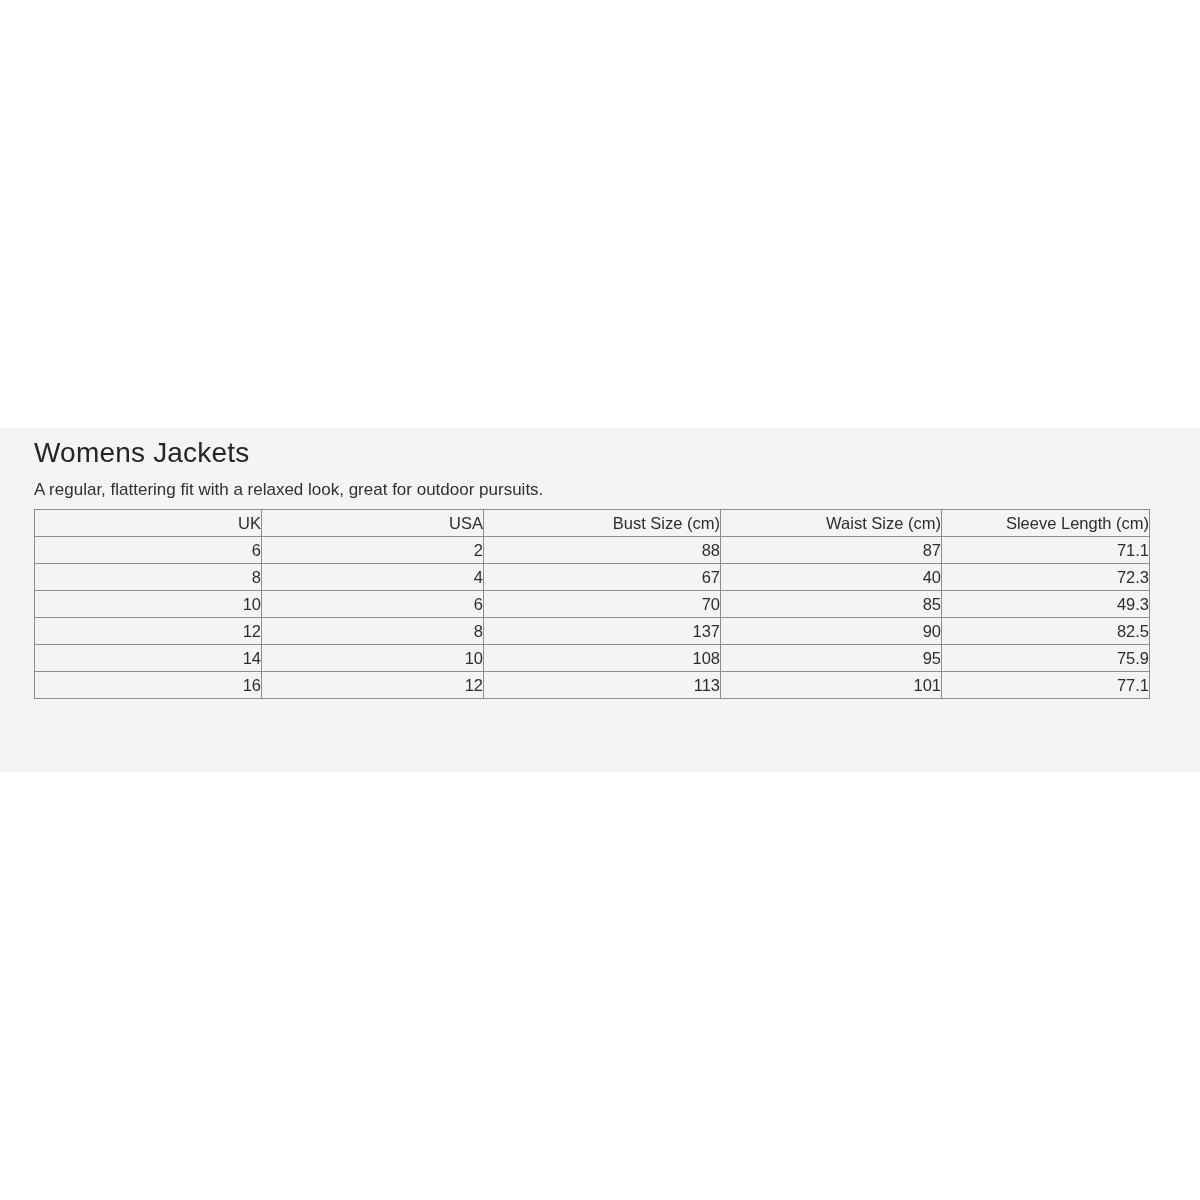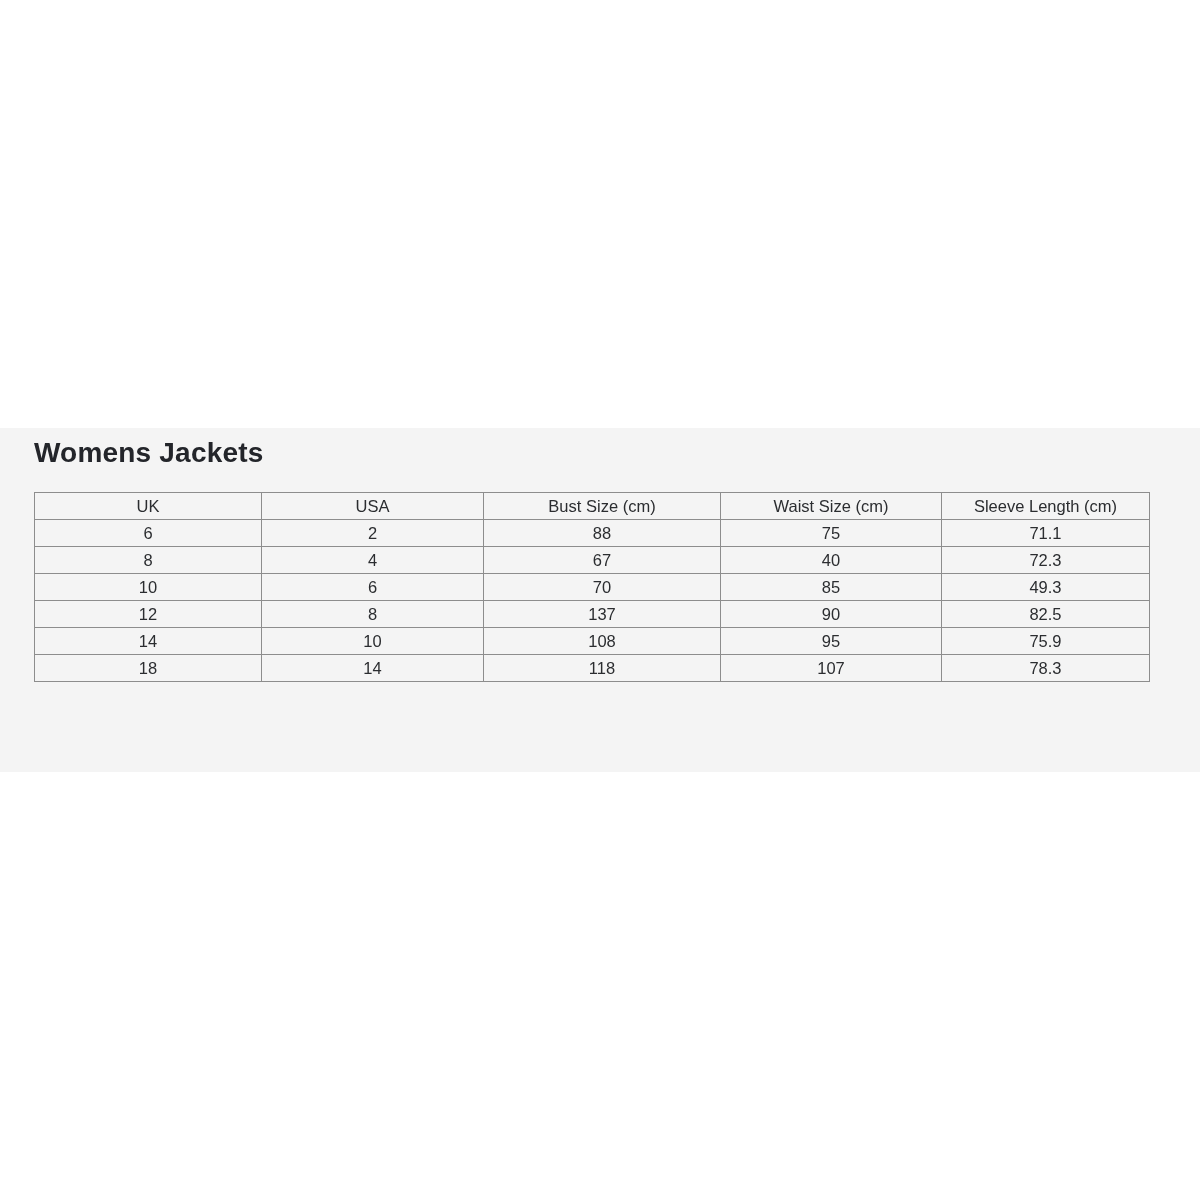--- a/index.html
+++ b/index.html
@@ -28,42 +28,42 @@
     background: #f4f4f4;
   }
   .content {
     position: absolute;
     left: 34px;
     top: 436px;
     width: 1118px;
   }
   .title {
     font-size: 28px;
-    font-weight: 700;
+    font-weight: 400;
     color: #23252a;
     letter-spacing: 0.2px;
-    margin: 0 0 22px 0;
+    margin: 0 0 9px 0;
     line-height: 1.2;
   }
   .subtitle {
     font-size: 17px;
     font-weight: 400;
     color: #2e3033;
     margin: 0 0 9px 0;
     line-height: 1.25;
   }
   table.size-table {
     border-collapse: collapse;
     width: 1115px;
     table-layout: fixed;
   }
   table.size-table th,
   table.size-table td {
     border: 1px solid #8d8d8d;
-    text-align: center;
+    text-align: right;
     font-weight: 400;
     font-size: 16.5px;
     color: #2b2d30;
     height: 26px;
     line-height: 26px;
     padding: 0;
   }
   table.size-table th {
     font-size: 16.5px;
   }
@@ -73,20 +73,21 @@
   col.c4 { width: 221px; }
   col.c5 { width: 208px; }
 </style>
 </head>
 <body>
 
 <div class="page">
   <div class="panel"></div>
   <div class="content">
     <h1 class="title">Womens Jackets</h1>
+    <p class="subtitle">A regular, flattering fit with a relaxed look, great for outdoor pursuits.</p>
     <table class="size-table">
       <colgroup>
         <col class="c1">
           <col class="c2">
           <col class="c3">
           <col class="c4">
           <col class="c5">
       </colgroup>
       <thead>
         <tr>
@@ -95,21 +96,21 @@
           <th>Bust Size (cm)</th>
           <th>Waist Size (cm)</th>
           <th>Sleeve Length (cm)</th>
         </tr>
       </thead>
       <tbody>
         <tr>
           <td>6</td>
           <td>2</td>
           <td>88</td>
-          <td>75</td>
+          <td>87</td>
           <td>71.1</td>
         </tr>
         <tr>
           <td>8</td>
           <td>4</td>
           <td>67</td>
           <td>40</td>
           <td>72.3</td>
         </tr>
         <tr>
@@ -127,22 +128,22 @@
           <td>82.5</td>
         </tr>
         <tr>
           <td>14</td>
           <td>10</td>
           <td>108</td>
           <td>95</td>
           <td>75.9</td>
         </tr>
         <tr>
-          <td>18</td>
-          <td>14</td>
-          <td>118</td>
-          <td>107</td>
-          <td>78.3</td>
+          <td>16</td>
+          <td>12</td>
+          <td>113</td>
+          <td>101</td>
+          <td>77.1</td>
         </tr>
       </tbody>
     </table>
   </div>
 </div>
 
 </body></html>

